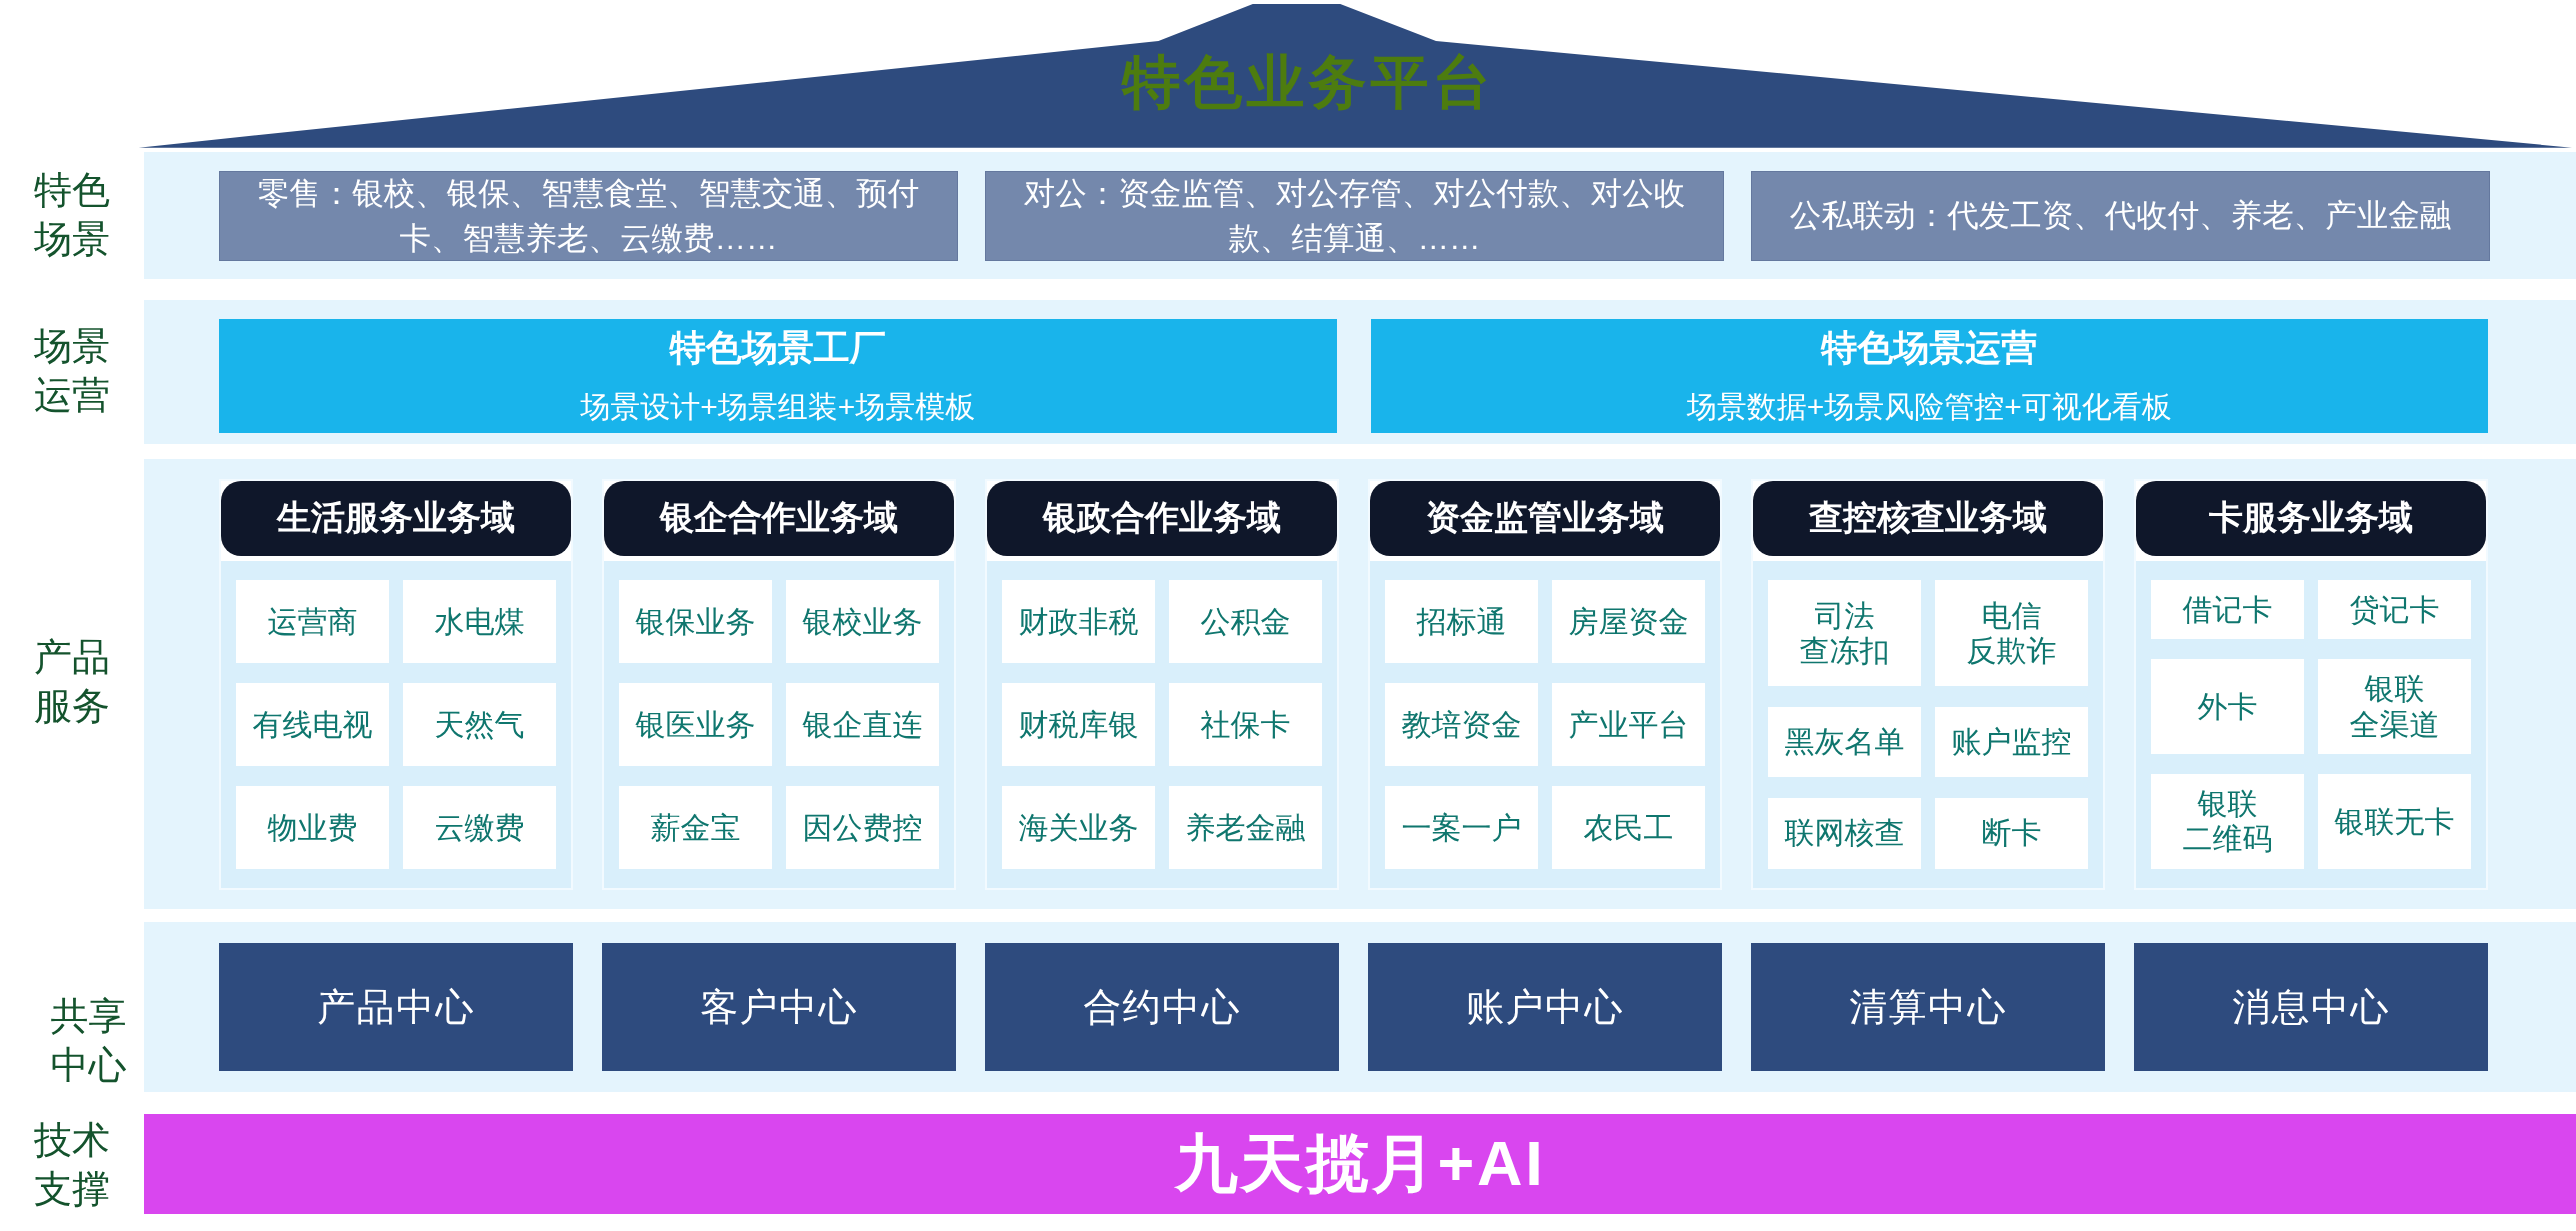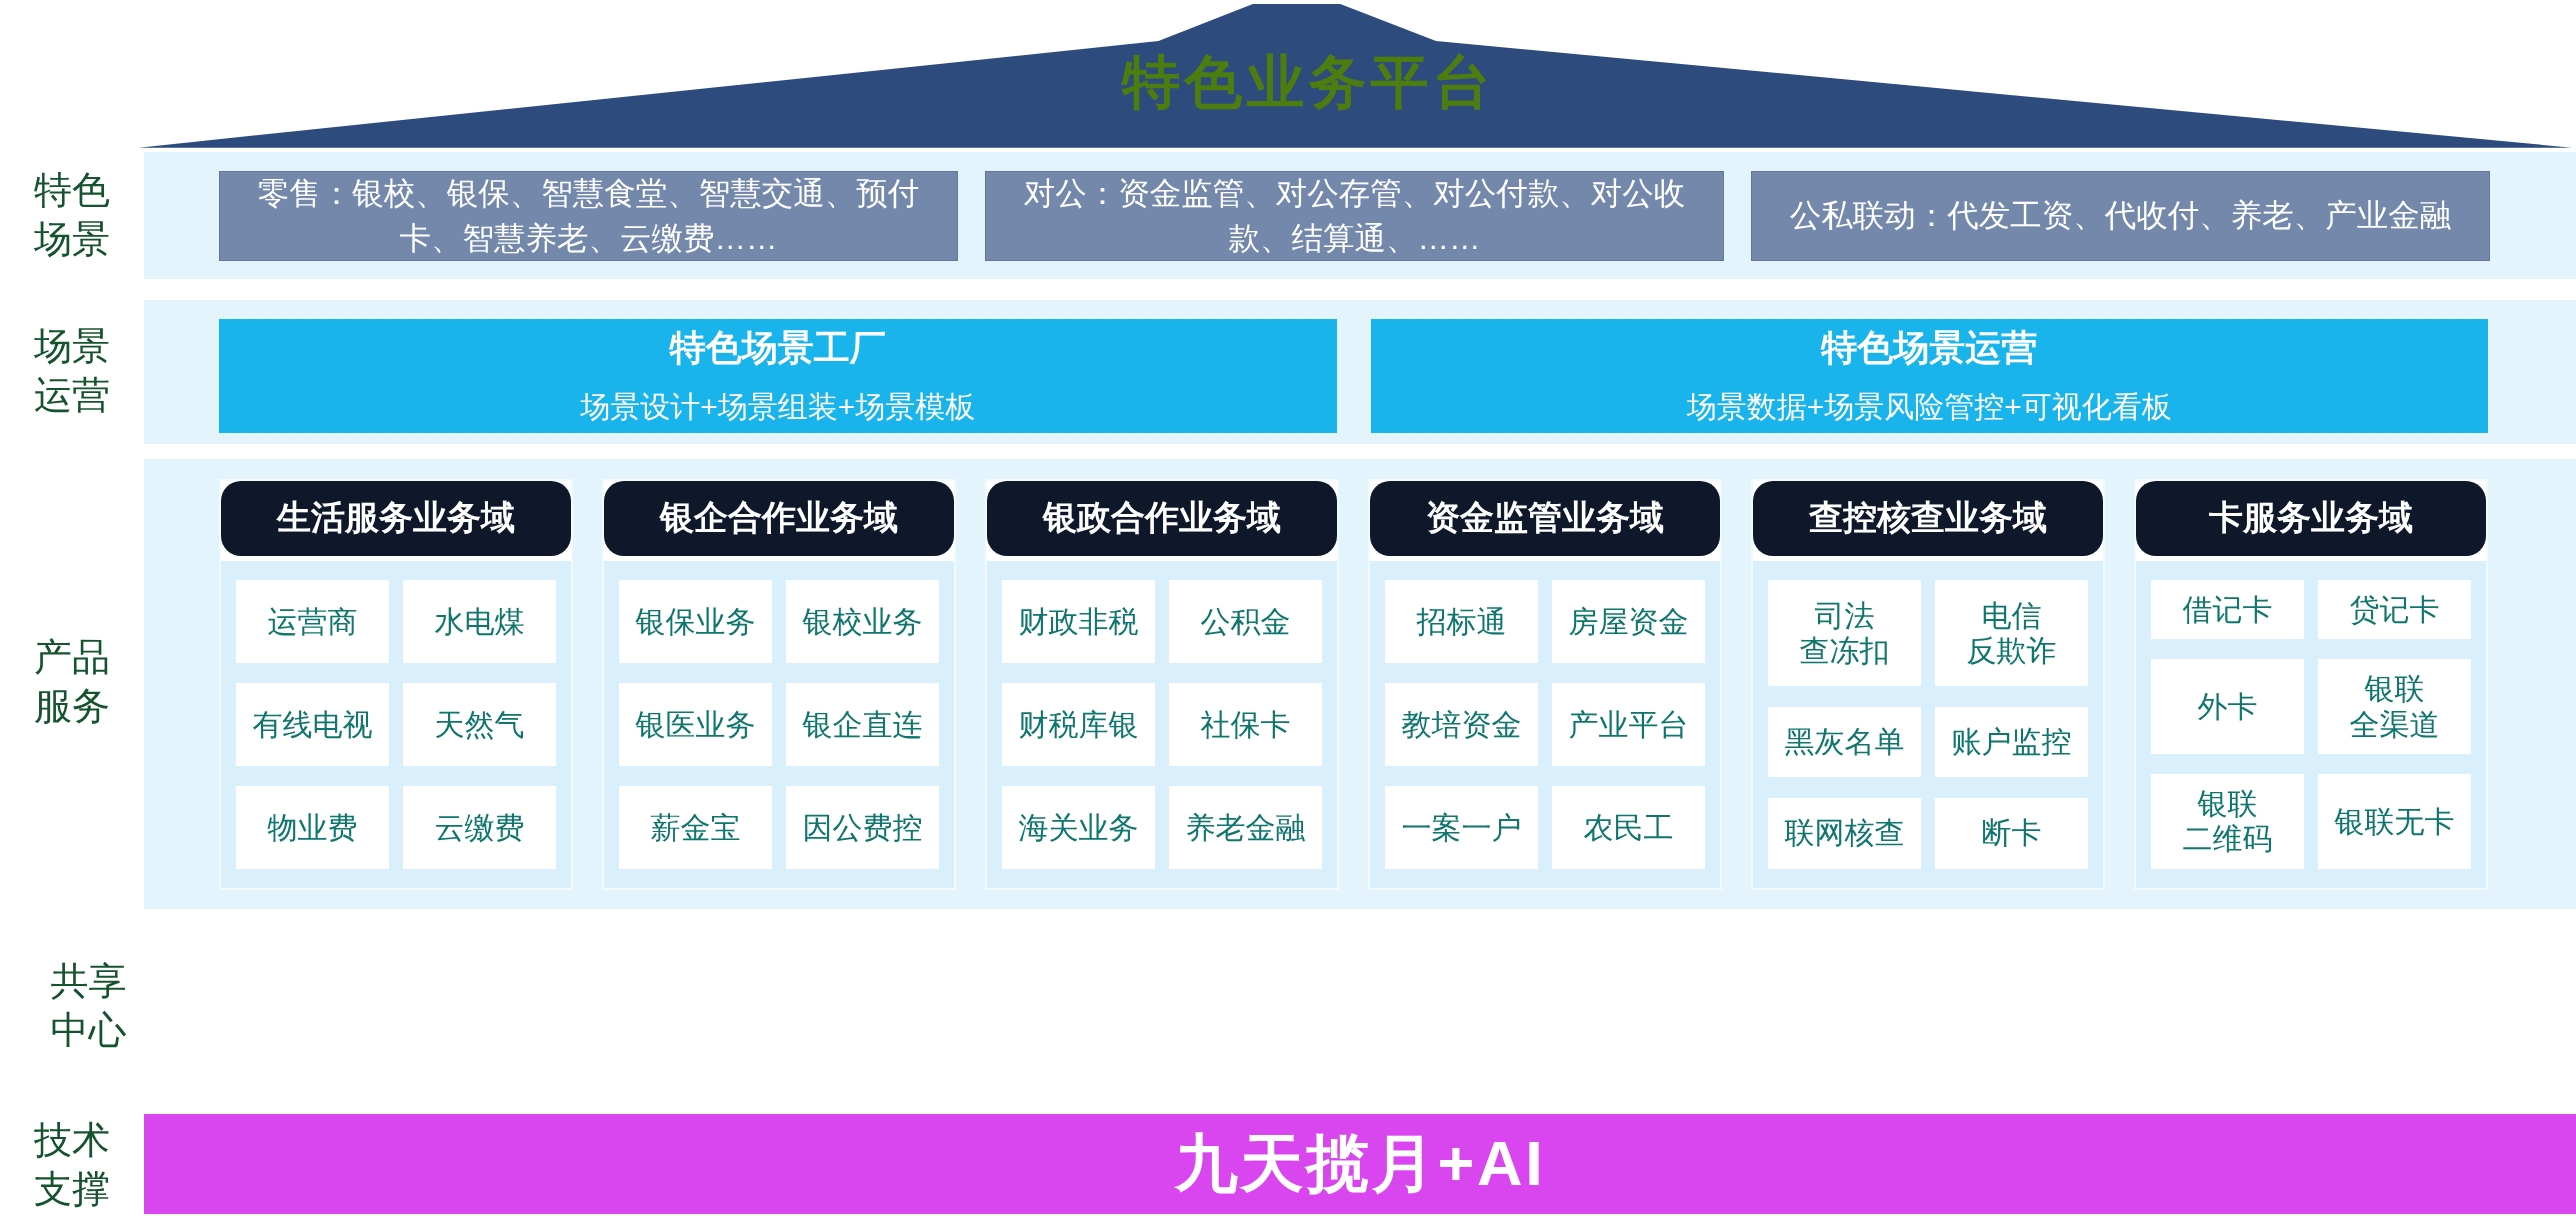--- a/index.html
+++ b/index.html
@@ -11,21 +11,21 @@
   #roof-svg { position:absolute; top:0; left:0; }
   #platform-title { position:absolute; top:44px; left:41px; right:0; text-align:center;
     color:#4d7c0f; font-size:58px; font-weight:bold; letter-spacing:4.1px; }
 
   
   .side-label { position:absolute; left:0; width:144px; text-align:center; color:#14532d;
     font-size:38px; line-height:1.3; white-space:pre-line; font-weight:400; }
   #side-label-0 { top:166px; }
   #side-label-1 { top:322px; }
   #side-label-2 { top:633px; }
-  #side-label-3 { top:957px;padding-left:33px; }
+  #side-label-3 { top:992px;padding-left:33px; }
   #side-label-4 { top:1116px; }
 
   
   .band { position:absolute; left:144px; right:0; background:#E4F4FD; display:flex; align-items:center; }
 
   
   #row-scenario { top:152px; height:127px; padding:0 86px 0 75px; gap:27px; }
   .scenario-box { flex:1; height:90px; background:#7488AC; border:1.4px solid #64789E;
     color:#ffffff; font-size:31.5px; line-height:1.4; display:flex; align-items:center;
     justify-content:center; text-align:center; padding:0 25px; }
@@ -171,19 +171,27 @@
         <div class="product-card">银联
 全渠道</div>
         <div class="product-card">银联
 二维码</div>
         <div class="product-card">银联无卡</div>
       </div>
     </div>
 
   </div>
 
+  <div class="band" id="row-shared">
+    <div class="shared-box">产品中心</div>
+    <div class="shared-box">客户中心</div>
+    <div class="shared-box">合约中心</div>
+    <div class="shared-box">账户中心</div>
+    <div class="shared-box">清算中心</div>
+    <div class="shared-box">消息中心</div>
+  </div>
 
   <div id="row-tech">
     <span>九天揽月+AI</span>
   </div>
 
 </div>
 
 
 </body></html>

